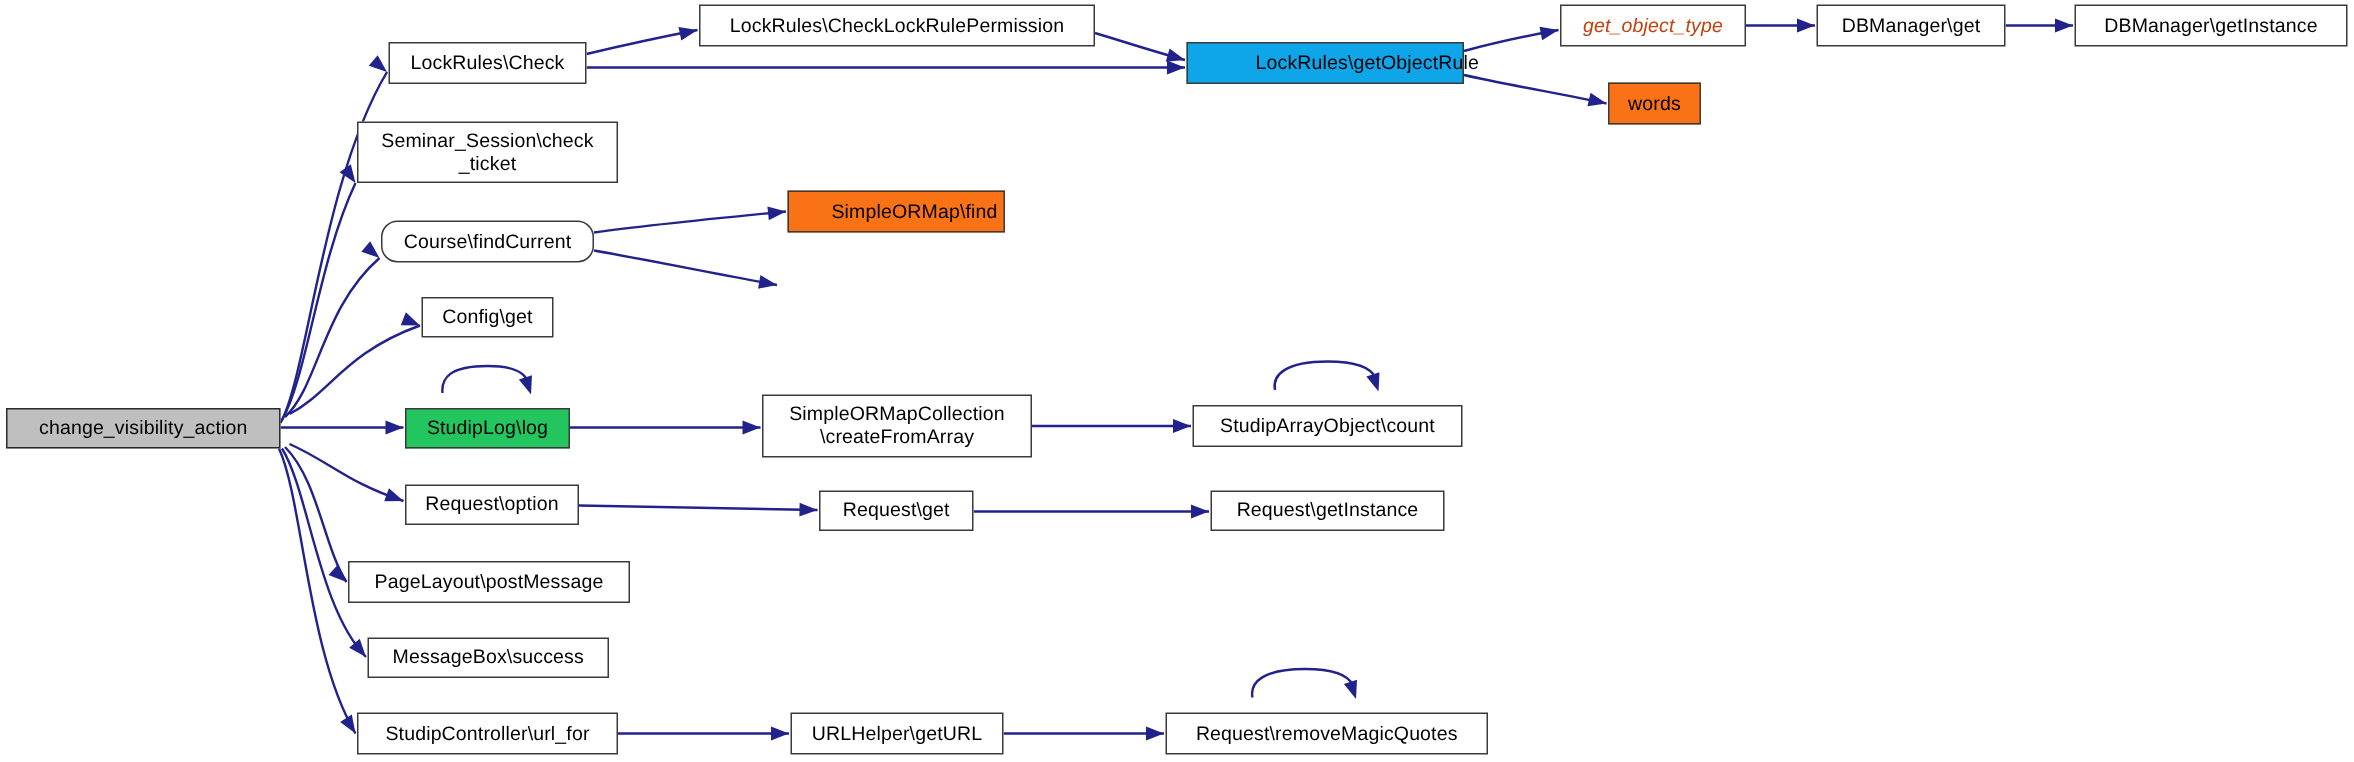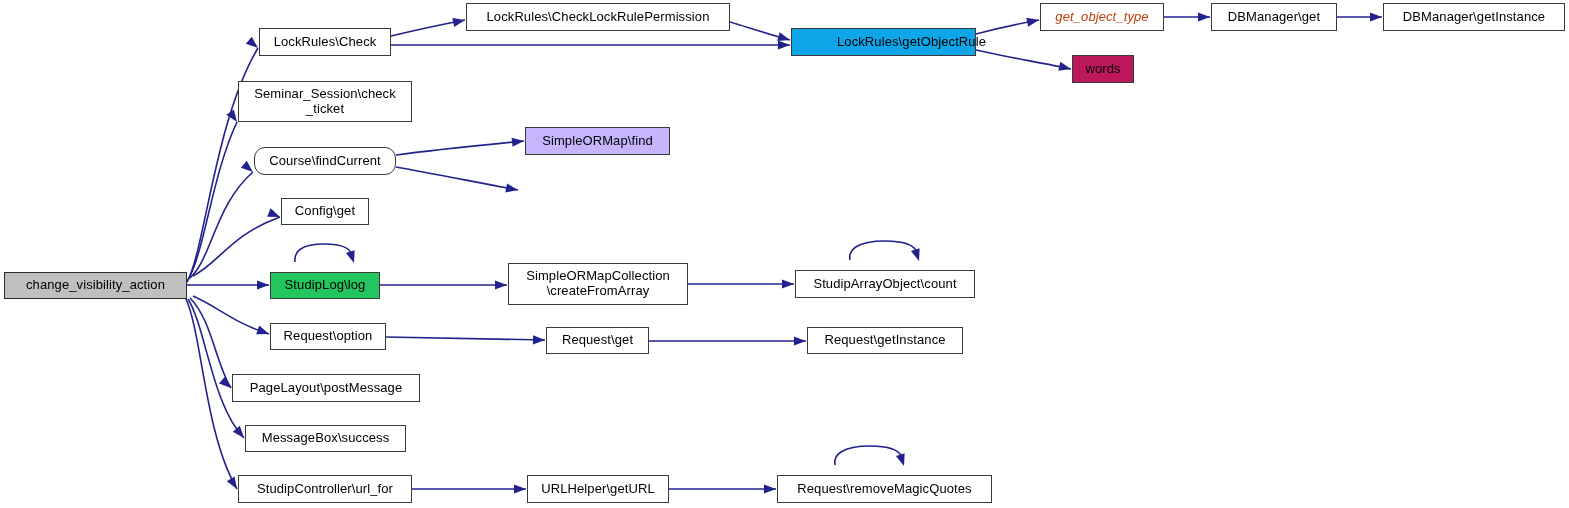--- a/index.html
+++ b/index.html
@@ -108,27 +108,27 @@
       <path d="M850,260 C848,250 857,241 885,241 C904,241 914,245 917,252" fill="none" stroke="#22228c" stroke-width="1.6"></path>
       <path d="M0,0 L-12,-4.6 L-12,4.6 Z" fill="#22228c" transform="translate(919,261) rotate(72)"></path>
       <path d="M835,465 C833,455 842,446 870,446 C889,446 899,450 902,457" fill="none" stroke="#22228c" stroke-width="1.6"></path>
       <path d="M0,0 L-12,-4.6 L-12,4.6 Z" fill="#22228c" transform="translate(904,466) rotate(72)"></path>
     </svg>
 <div class="node root" style="left: 4px; top: 272px; width: 183px; height: 27px; border-color: rgb(43, 43, 43); background: rgb(191, 191, 191); color: rgb(0, 0, 0);"><span class="node-label">change_visibility_action</span></div>
     <div class="node" style="left: 259px; top: 28px; width: 132px; height: 28px; border-color: rgb(58, 58, 58); background: rgb(255, 255, 255); color: rgb(0, 0, 0);"><span class="node-label">LockRules\Check</span></div>
     <div class="node" style="left: 466px; top: 3px; width: 264px; height: 28px; border-color: rgb(58, 58, 58); background: rgb(255, 255, 255); color: rgb(0, 0, 0);"><span class="node-label">LockRules\CheckLockRulePermission</span></div>
     <div class="node" style="left: 791px; top: 28px; width: 185px; height: 28px; border-color: rgb(58, 58, 58); background: #0ea5e9; color: rgb(0, 0, 0); padding-left: 45px;"><span class="node-label">LockRules\getObjectRule</span></div>
     <div class="node" style="left: 1040px; top: 3px; width: 124px; height: 28px; border-color: rgb(58, 58, 58); background: rgb(255, 255, 255); color: #c2410c; font-style: italic;"><span class="node-label">get_object_type</span></div>
-    <div class="node" style="left: 1072px; top: 55px; width: 62px; height: 28px; border-color: rgb(58, 58, 58); background: #be185d; color: rgb(0, 0, 0);"><span class="node-label">words</span></div>
+    <div class="node" style="left: 1072px; top: 55px; width: 62px; height: 28px; border-color: rgb(58, 58, 58); background: #f97316; color: rgb(0, 0, 0);"><span class="node-label">words</span></div>
     <div class="node" style="left: 1211px; top: 3px; width: 126px; height: 28px; border-color: rgb(58, 58, 58); background: rgb(255, 255, 255); color: rgb(0, 0, 0);"><span class="node-label">DBManager\get</span></div>
     <div class="node" style="left: 1383px; top: 3px; width: 182px; height: 28px; border-color: rgb(58, 58, 58); background: rgb(255, 255, 255); color: rgb(0, 0, 0);"><span class="node-label">DBManager\getInstance</span></div>
     <div class="node" style="left: 238px; top: 81px; width: 174px; height: 41px; border-color: rgb(58, 58, 58); background: rgb(255, 255, 255); color: rgb(0, 0, 0);"><span class="node-label">Seminar_Session\check
 _ticket</span></div>
     <div class="node" style="left: 254px; top: 147px; width: 142px; height: 28px; border-color: rgb(58, 58, 58); background: rgb(255, 255, 255); color: rgb(0, 0, 0); border-radius: 11px;"><span class="node-label">Course\findCurrent</span></div>
-    <div class="node" style="left: 525px; top: 127px; width: 145px; height: 28px; border-color: rgb(58, 58, 58); background: #c4b5fd; color: rgb(0, 0, 0);"><span class="node-label">SimpleORMap\find</span></div>
+    <div class="node" style="left: 525px; top: 127px; width: 145px; height: 28px; border-color: rgb(58, 58, 58); background: #f97316; color: rgb(0, 0, 0); text-align: right;"><span class="node-label">SimpleORMap\find</span></div>
     <div class="node" style="left: 281px; top: 198px; width: 88px; height: 27px; border-color: rgb(58, 58, 58); background: rgb(255, 255, 255); color: rgb(0, 0, 0);"><span class="node-label">Config\get</span></div>
     <div class="node" style="left: 270px; top: 272px; width: 110px; height: 27px; border-color: rgb(58, 58, 58); background: #22c55e; color: rgb(0, 0, 0);"><span class="node-label">StudipLog\log</span></div>
     <div class="node" style="left: 508px; top: 263px; width: 180px; height: 42px; border-color: rgb(58, 58, 58); background: rgb(255, 255, 255); color: rgb(0, 0, 0);"><span class="node-label">SimpleORMapCollection
 \createFromArray</span></div>
     <div class="node" style="left: 795px; top: 270px; width: 180px; height: 28px; border-color: rgb(58, 58, 58); background: rgb(255, 255, 255); color: rgb(0, 0, 0);"><span class="node-label">StudipArrayObject\count</span></div>
     <div class="node" style="left: 270px; top: 323px; width: 116px; height: 27px; border-color: rgb(58, 58, 58); background: rgb(255, 255, 255); color: rgb(0, 0, 0);"><span class="node-label">Request\option</span></div>
     <div class="node" style="left: 546px; top: 327px; width: 103px; height: 27px; border-color: rgb(58, 58, 58); background: rgb(255, 255, 255); color: rgb(0, 0, 0);"><span class="node-label">Request\get</span></div>
     <div class="node" style="left: 807px; top: 327px; width: 156px; height: 27px; border-color: rgb(58, 58, 58); background: rgb(255, 255, 255); color: rgb(0, 0, 0);"><span class="node-label">Request\getInstance</span></div>
     <div class="node" style="left: 232px; top: 374px; width: 188px; height: 28px; border-color: rgb(58, 58, 58); background: rgb(255, 255, 255); color: rgb(0, 0, 0);"><span class="node-label">PageLayout\postMessage</span></div>
     <div class="node" style="left: 245px; top: 425px; width: 161px; height: 27px; border-color: rgb(58, 58, 58); background: rgb(255, 255, 255); color: rgb(0, 0, 0);"><span class="node-label">MessageBox\success</span></div>

